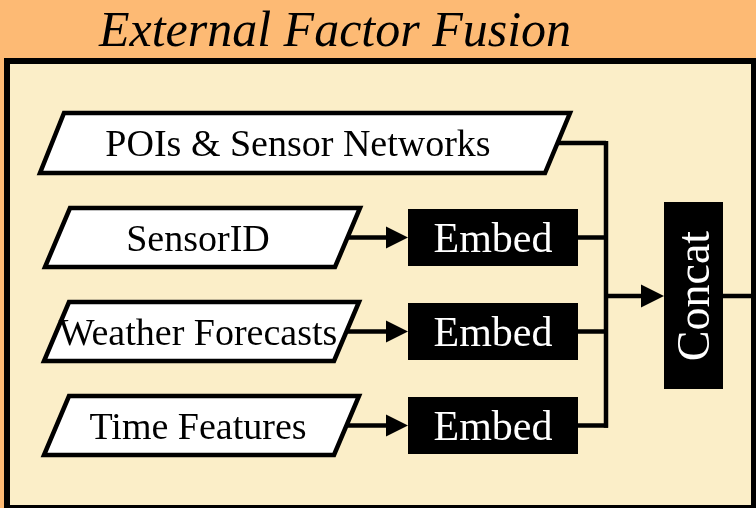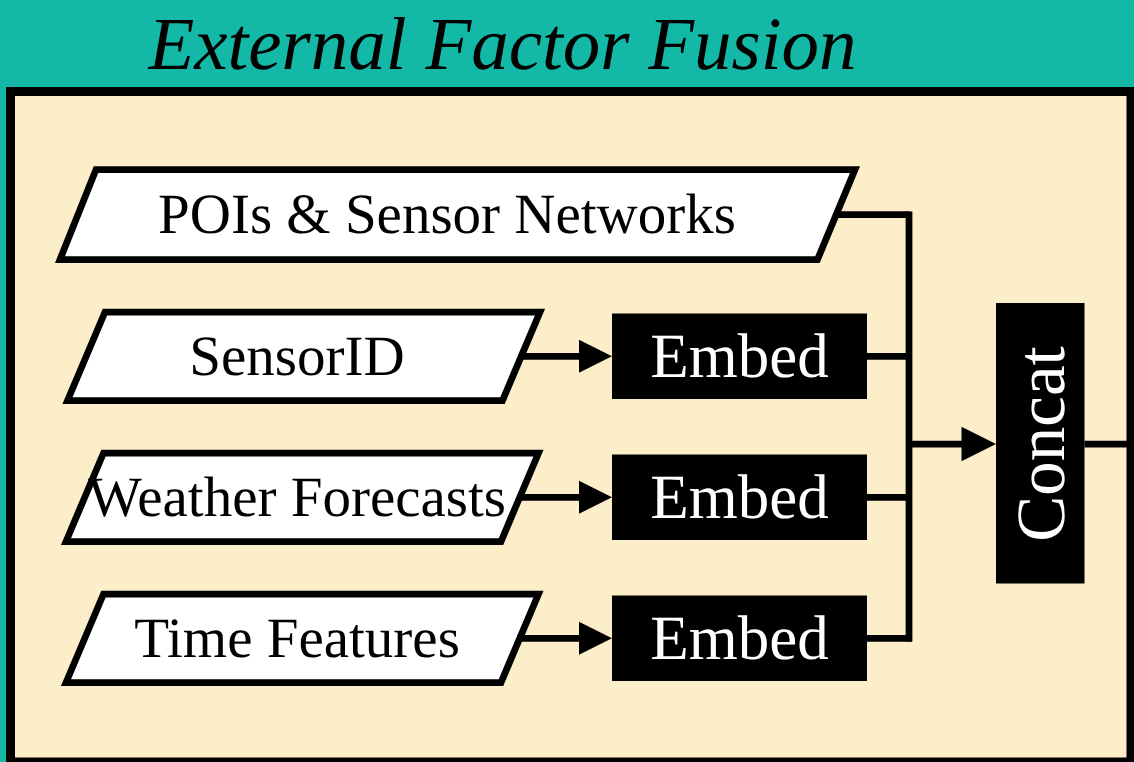--- a/index.html
+++ b/index.html
@@ -5,21 +5,21 @@
   html, body {
     margin: 0;
     padding: 0;
     background: #ffffff;
   }
   #stage {
     position: relative;
     width: 756px;
     height: 508px;
     overflow: hidden;
-    background: #14b8a6;
+    background: #fdba74;
     font-family: "Liberation Serif", serif;
   }
   #figure-title {
     position: absolute;
     top: 0px;
     left: 0px;
     width: 670px;
     height: 58px;
     line-height: 58px;
     text-align: center;

